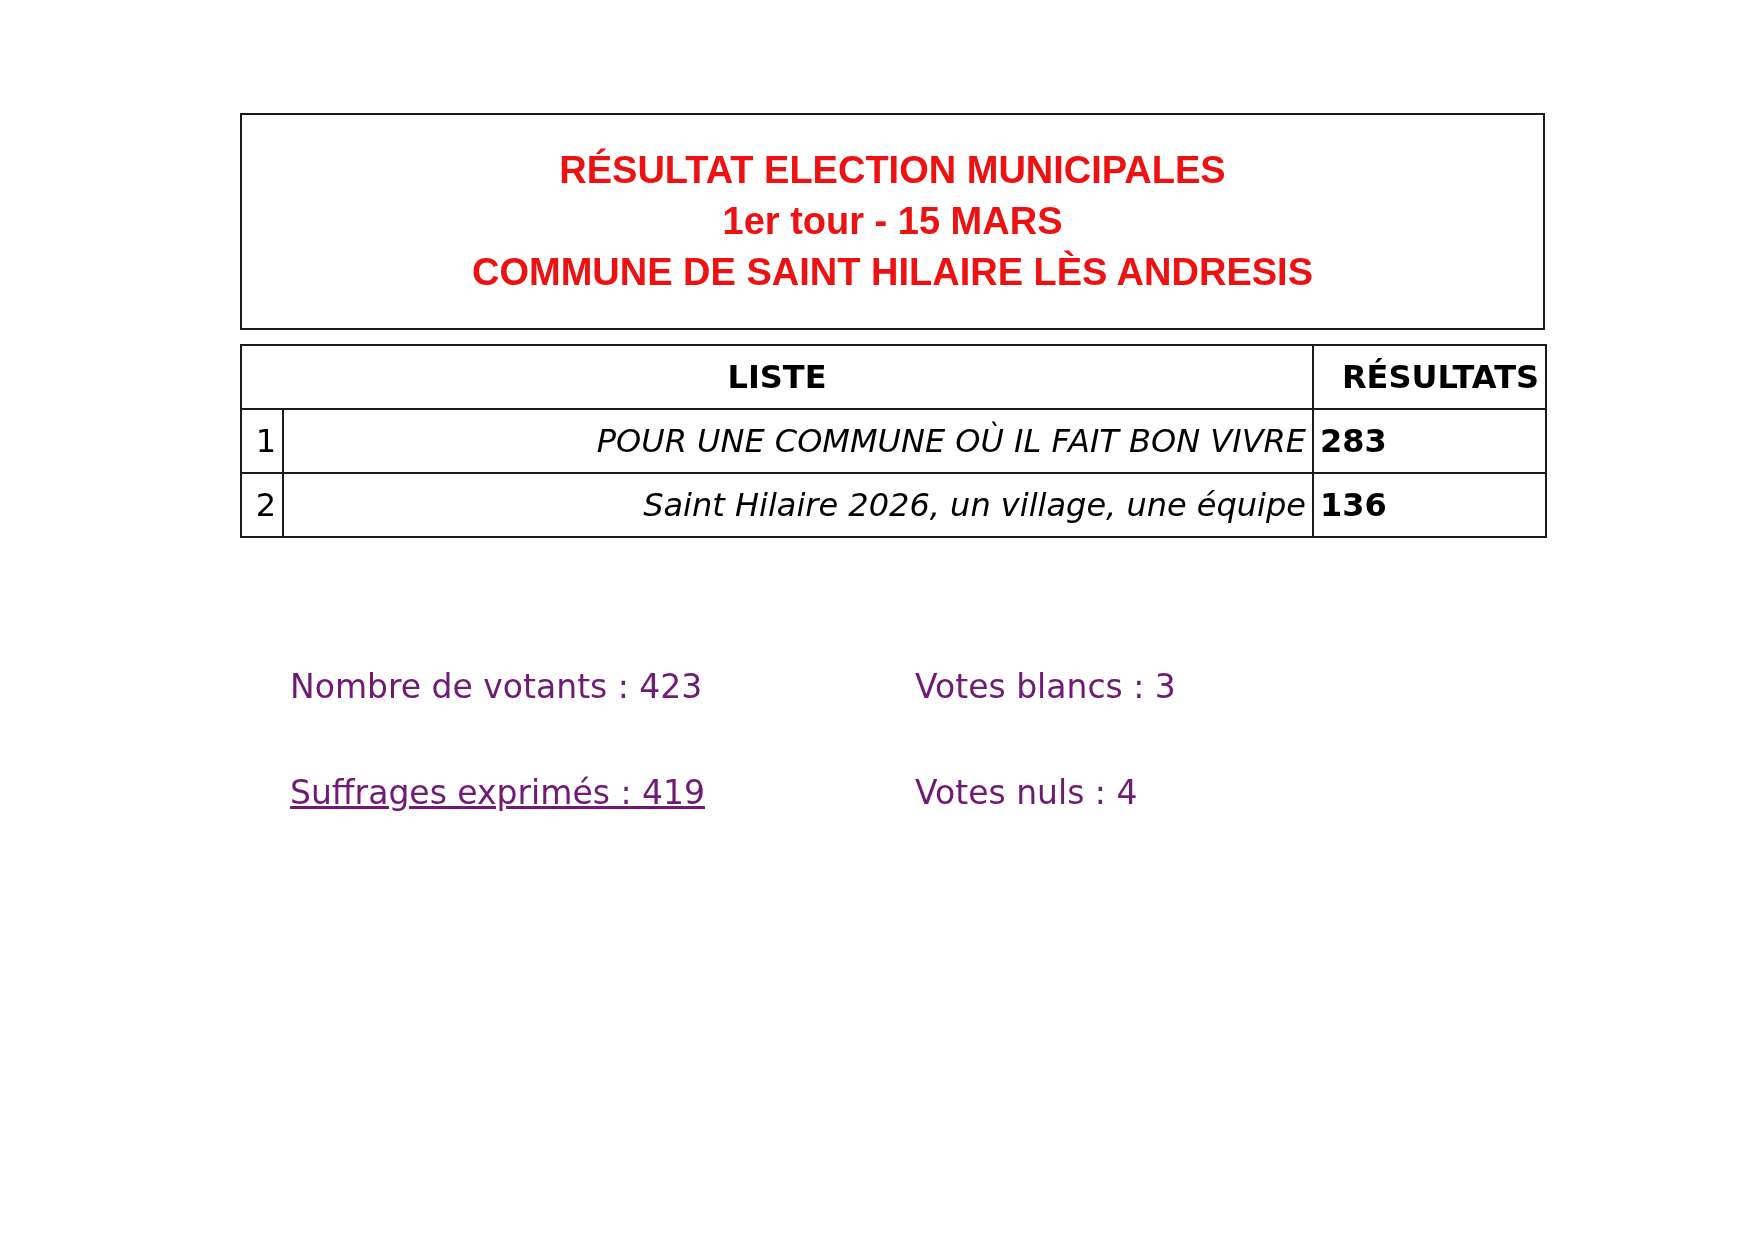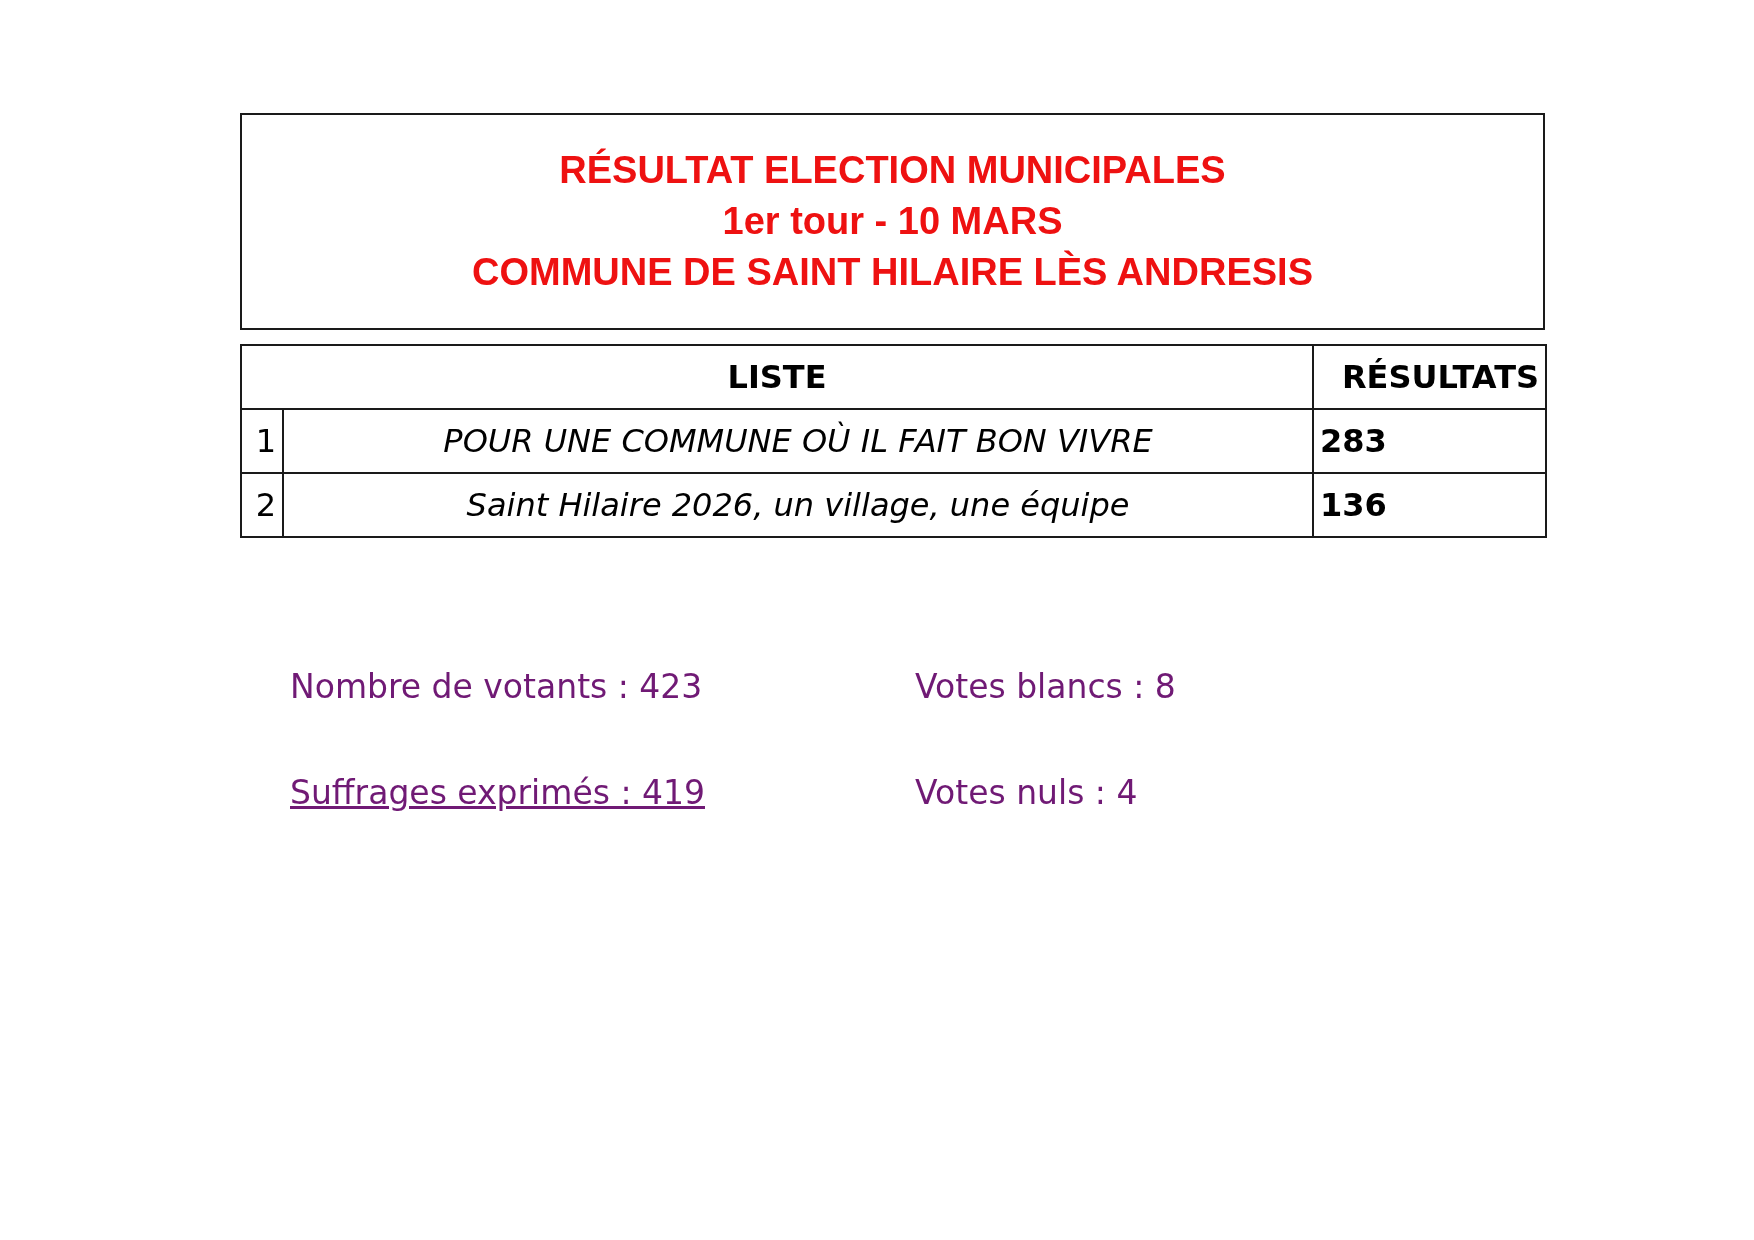--- a/index.html
+++ b/index.html
@@ -26,40 +26,40 @@
       border: 2px solid #1a1a1a; padding: 12px 6px; height: 49px; box-sizing: border-box;
       font-size: 32px; white-space: nowrap; overflow: hidden;
     }
     table.results th { font-weight: bold; }
     .col-num { width: 42px; }
     .col-name { width: 1030px; }
     .col-res { width: 233px; }
     th.h-liste { text-align: center; }
     th.h-res { text-align: right; padding-left: 6px; }
     td.num { text-align: right; padding-right: 4px; }
-    td.name { font-style: italic; text-align: center; }
+    td.name { font-style: italic; text-align: right; }
     td.res { text-align: left; font-weight: bold; padding-right: 6px; }
 
     .stat {
       position: absolute; font-family: "DejaVu Sans", sans-serif; font-size: 33px; color: #701a75;
       white-space: nowrap;
     }
     .s1 { left: 290px; top: 667px; }
     .s2 { left: 915px; top: 667px; }
     .s3 { left: 290px; top: 773px; text-decoration: underline; }
     .s4 { left: 915px; top: 773px; }
   </style>
 </head>
 <body>
 
 <div class="page">
 
   <div class="title-box">
     <div class="title-line">RÉSULTAT ELECTION MUNICIPALES</div>
-    <div class="title-line">1er tour - 10 MARS</div>
+    <div class="title-line">1er tour - 15 MARS</div>
     <div class="title-line">COMMUNE DE SAINT HILAIRE LÈS ANDRESIS</div>
   </div>
 
   <table class="results">
     <colgroup>
       <col class="col-num">
         <col class="col-name">
         <col class="col-res">
     </colgroup>
     <tbody>
@@ -74,17 +74,17 @@
     </tr>
     <tr>
       <td class="num">2</td>
       <td class="name">Saint Hilaire 2026, un village, une équipe</td>
       <td class="res">136</td>
     </tr>
   </tbody>
     </table>
 
   <div class="stat s1">Nombre de votants : 423</div>
-  <div class="stat s2">Votes blancs : 8</div>
+  <div class="stat s2">Votes blancs : 3</div>
   <div class="stat s3">Suffrages exprimés : 419</div>
   <div class="stat s4">Votes nuls : 4</div>
 
 </div>
 
 </body></html>

